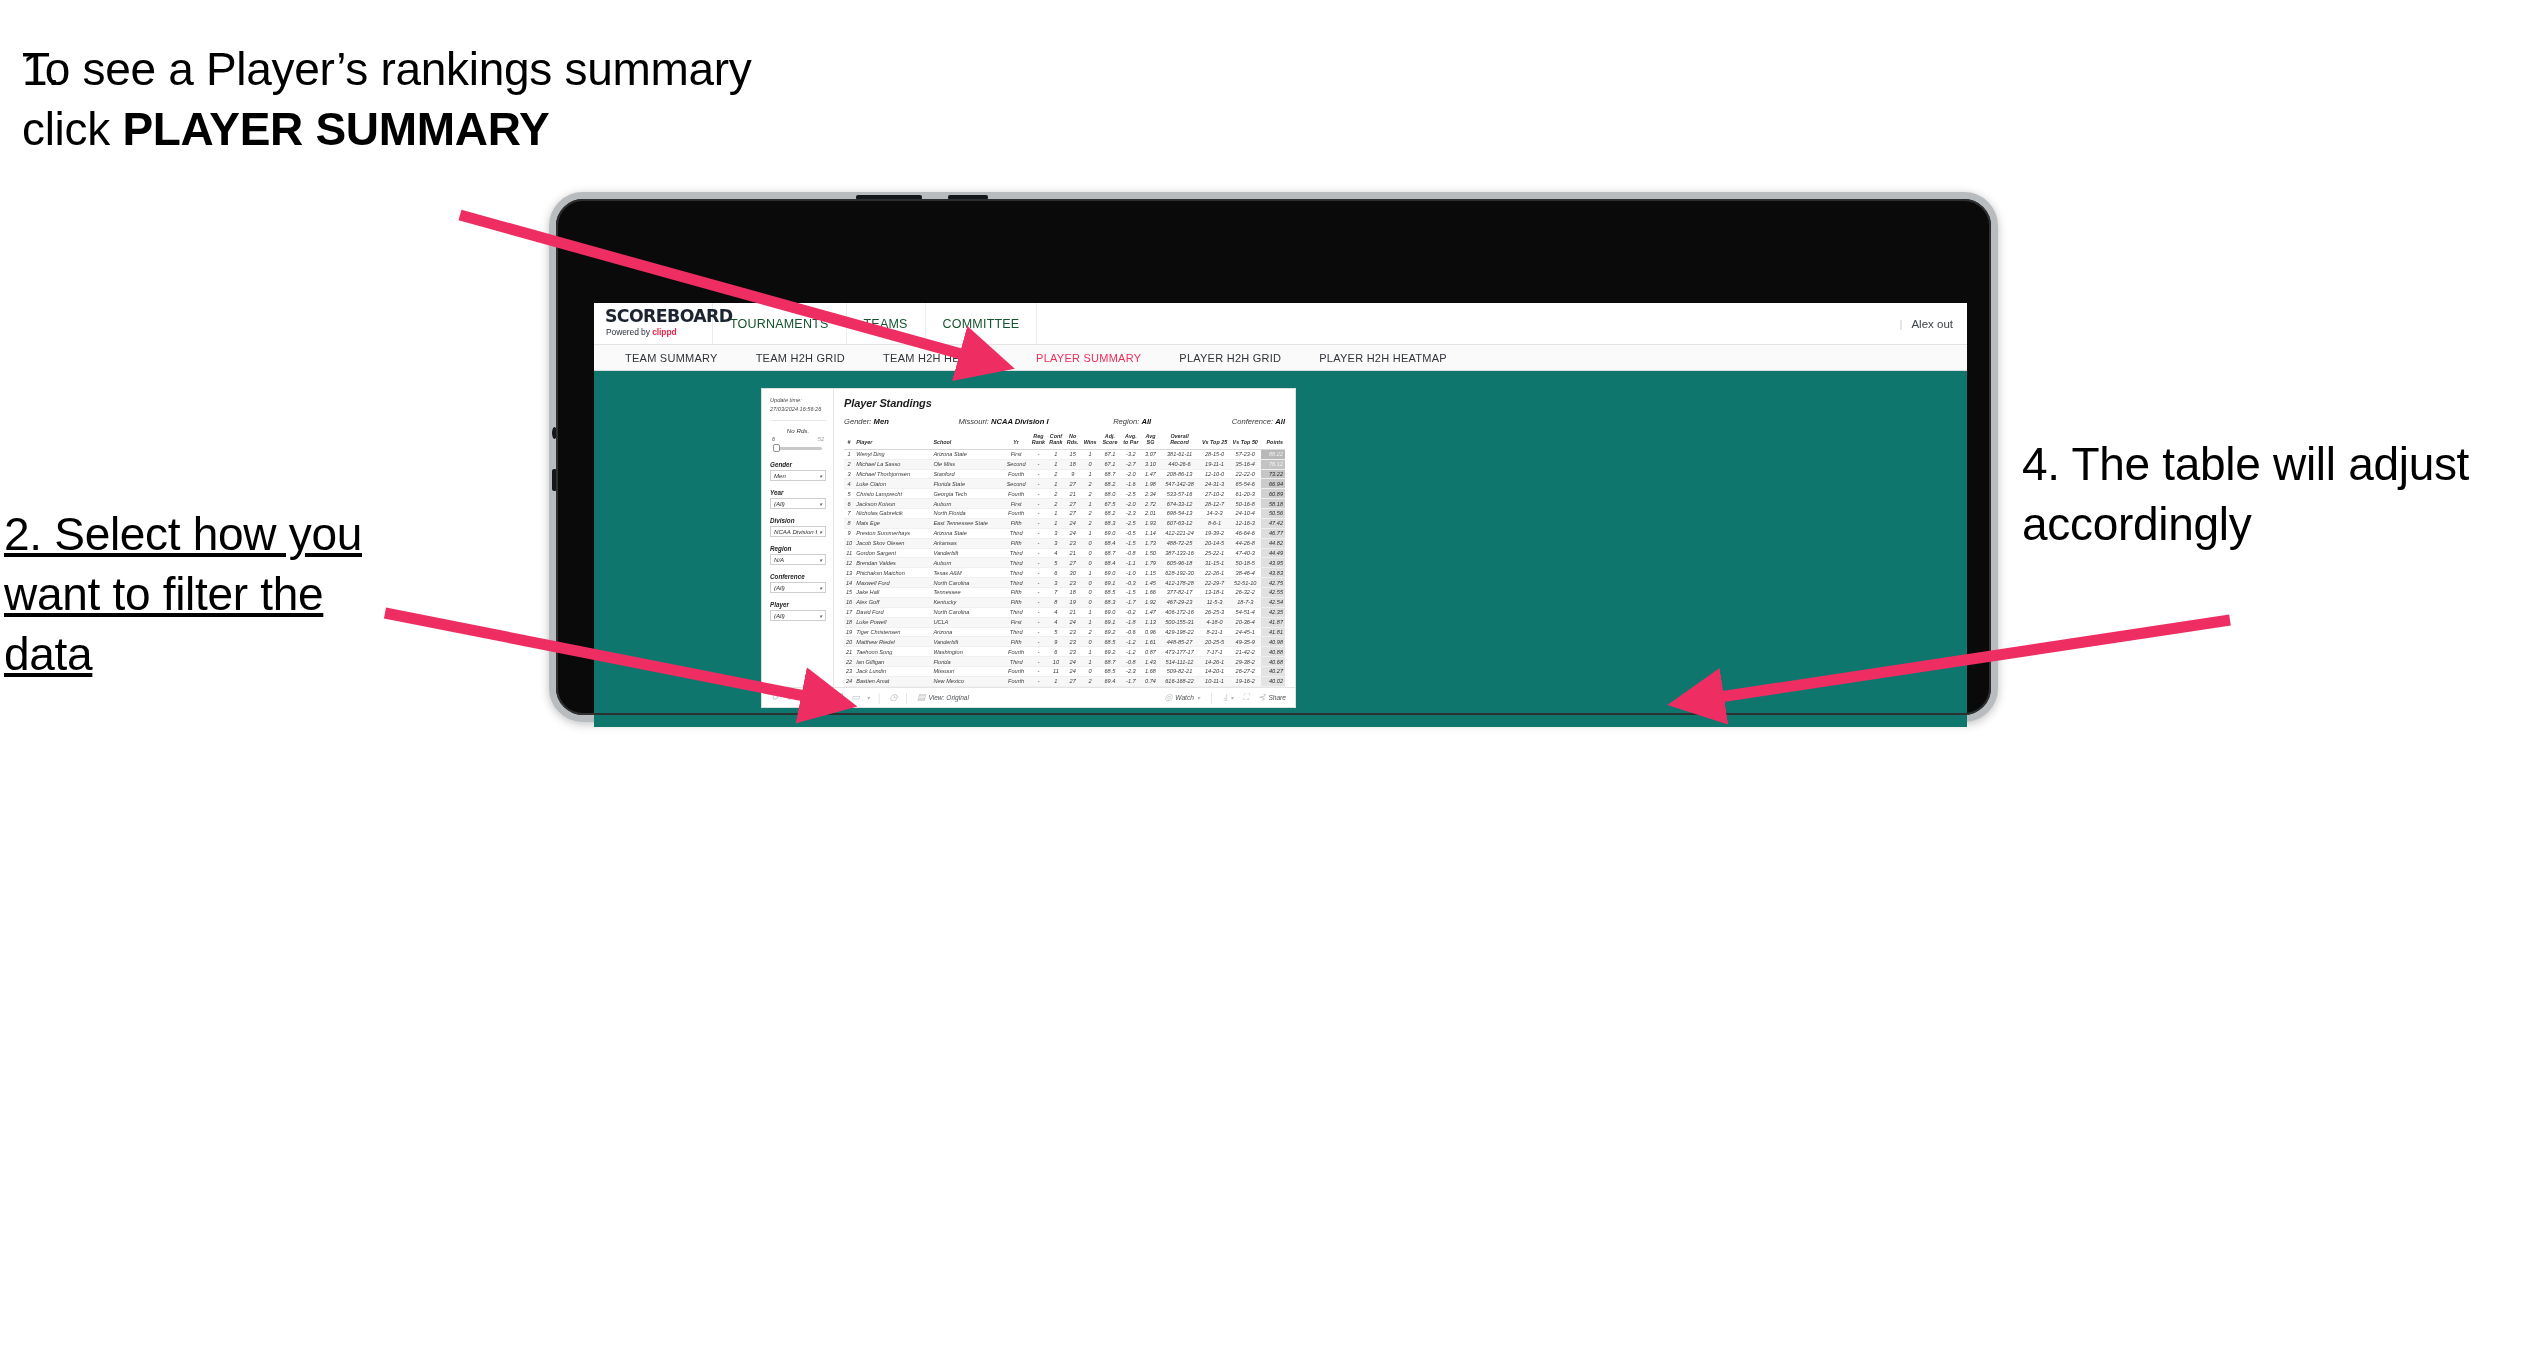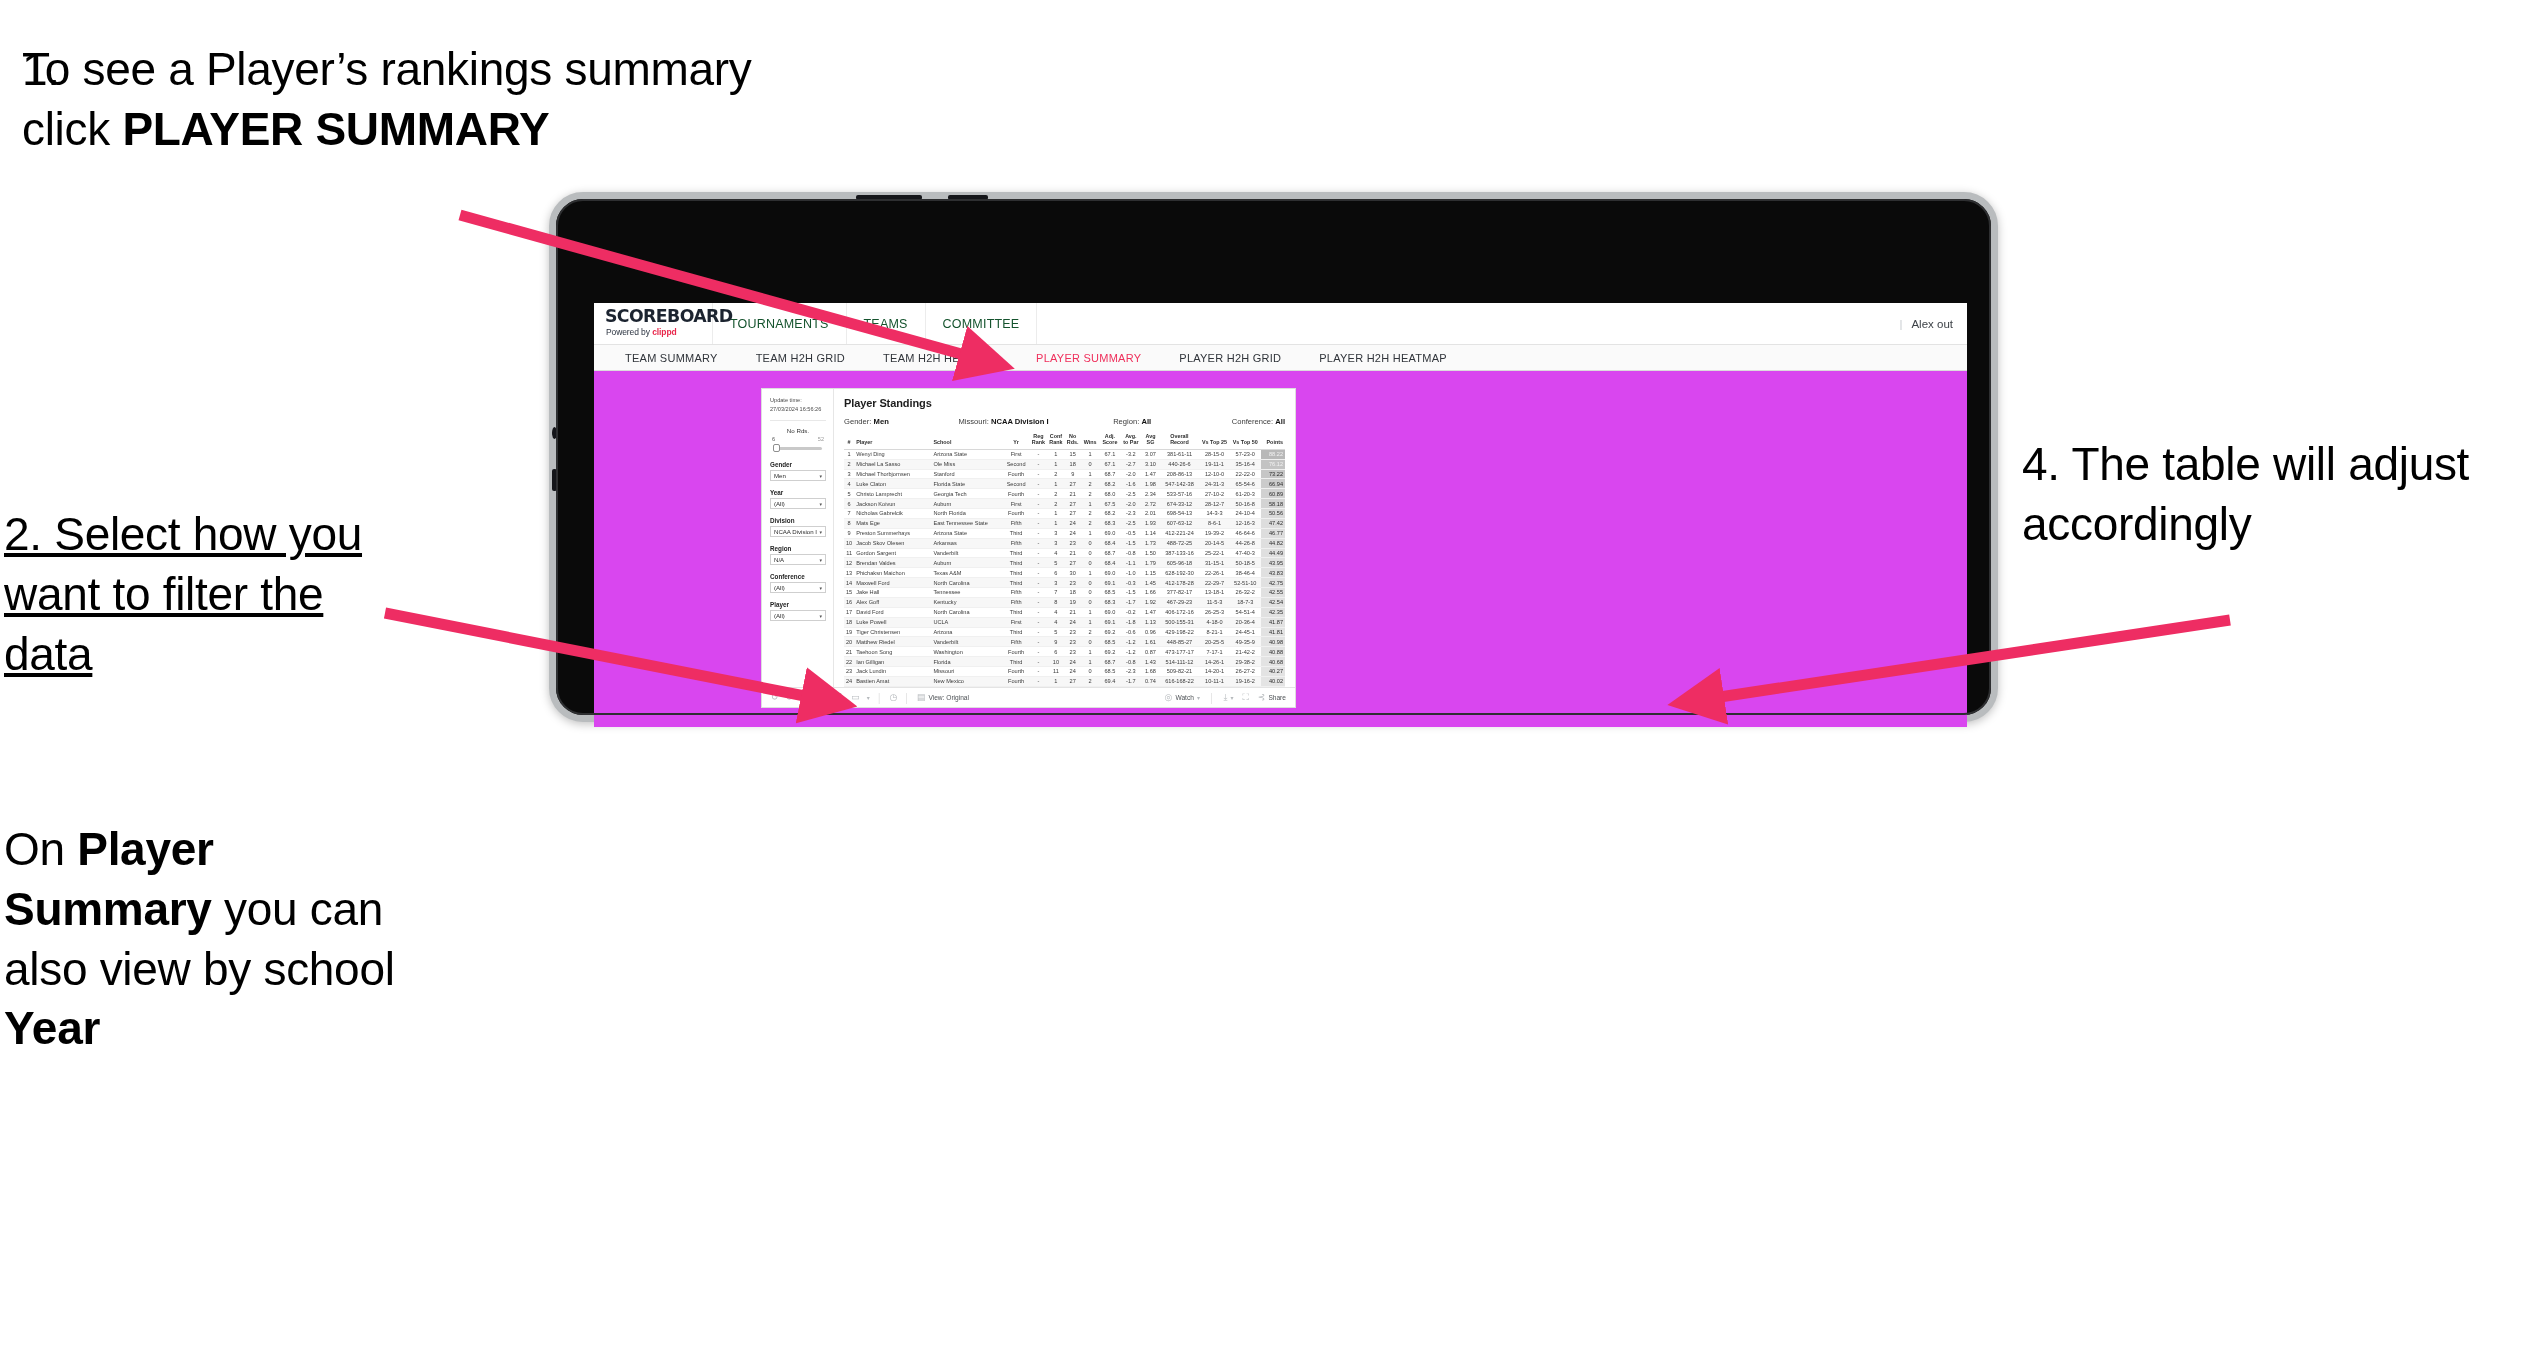--- a/index.html
+++ b/index.html
@@ -96,22 +96,22 @@
     border-bottom: 1px solid #dcdcdc; padding-left: 12px; gap: 0;
   }
   .subnav .tab {
     font-size: 11px; color:#30343a; letter-spacing:.25px;
     padding: 0 19px; cursor:pointer; white-space:nowrap;
   }
   .subnav .tab.active { color:#ef2f5b; }
 
   
   .workarea {
-    background:#d946ef; height: calc(424px - 42px - 26px);
-    padding: 18px 0 0 0; position:relative;
+    background:#0f766e; height: calc(424px - 42px - 26px);
+    padding: 18px 0 0 0; position:relative;font-style:italic;
   }
   .sheet {
     position:absolute; left:168px; top:18px; width:533px; height:318px;
     background:#fff; box-shadow: 0 0 0 1px #dedede;
     display:flex; flex-direction: column;
   }
   .sheet-body { display:flex; flex:1; min-height:0; }
 
   
   .rail {
@@ -176,23 +176,20 @@
 
   <div class="anno" id="anno-1">
     <span class="num">1.</span>
     <span class="body"><span>To see a Player’s rankings summary click </span><b>PLAYER SUMMARY</b></span>
   </div>
 
   <div class="anno" id="anno-2">
     <span>2. Select how you want to filter the data</span>
   </div>
 
-  <div class="anno" id="anno-3">
-    <span>On </span><b>Player Summary</b><span> you can also view by school </span><b>Year</b>
-  </div>
 
   <div class="anno" id="anno-4">
     <span>4. The table will adjust accordingly</span>
   </div>
 
   <div class="tablet">
     <div class="btn-side" style="left:300px; top:-4px; width:66px; height:5px;"></div>
     <div class="btn-side" style="left:392px; top:-4px; width:40px; height:5px;"></div>
     <div class="btn-side" style="left:-4px; top:228px; width:5px; height:12px; border-radius:50%;"></div>
     <div class="btn-side" style="left:-4px; top:270px; width:5px; height:22px;"></div>

